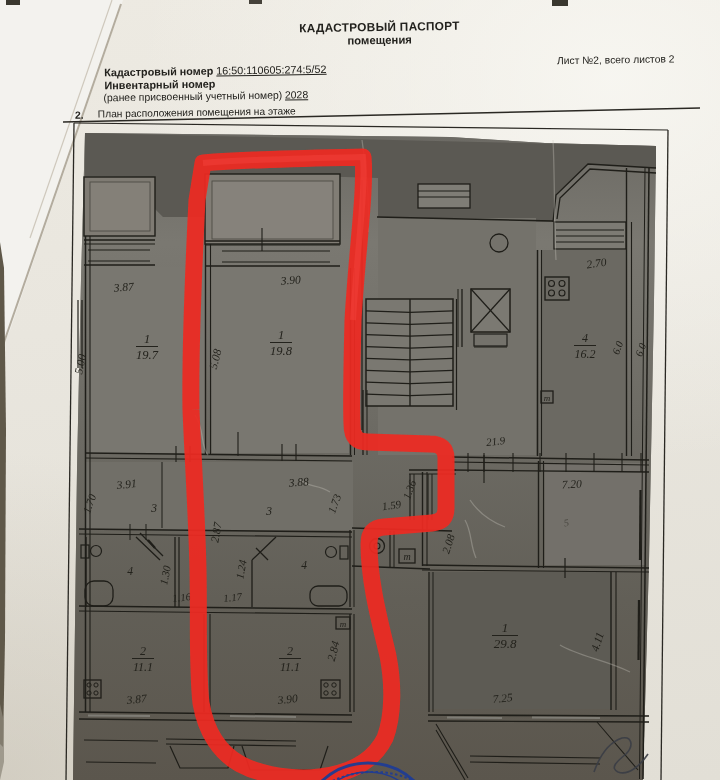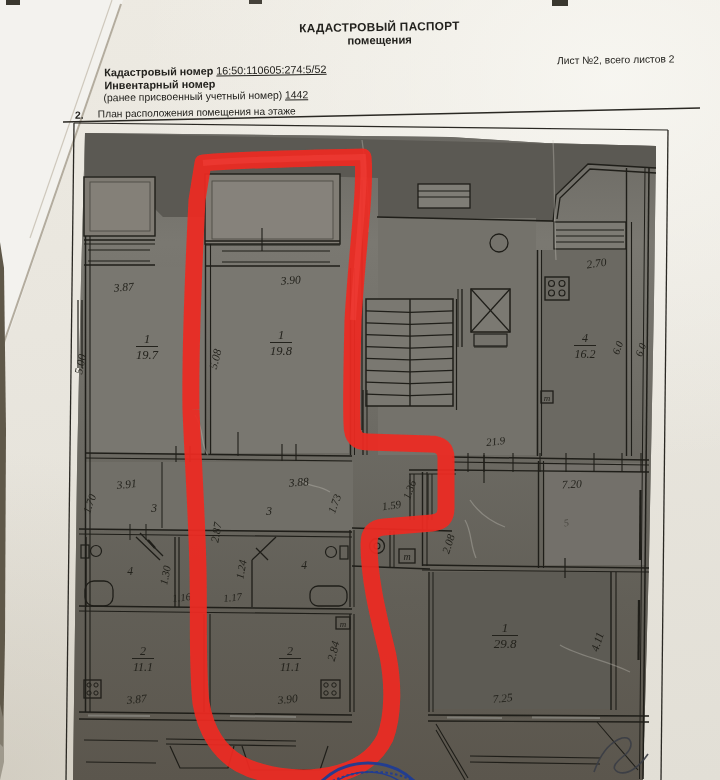--- a/index.html
+++ b/index.html
@@ -32,21 +32,21 @@
 <div class="hdr" style="left:0;top:0;width:720px;transform:rotate(-0.9deg);transform-origin:380px 60px;">
 
   <div class="b" style="position:absolute;left:230px;top:20px;width:300px;text-align:center;font-size:11.8px;letter-spacing:.3px;">КАДАСТРОВЫЙ ПАСПОРТ</div>
 
   <div class="b" style="position:absolute;left:230px;top:34px;width:300px;text-align:center;font-size:11.3px;">помещения</div>
 
   <div style="position:absolute;left:104px;top:62px;font-size:10.8px;"><span class="b">Кадастровый номер </span><span class="u">16:50:110605:274:5/52</span></div>
 
   <div class="b" style="position:absolute;left:104px;top:75px;font-size:10.9px;">Инвентарный номер</div>
 
-  <div style="position:absolute;left:103px;top:88px;font-size:10.4px;">(ранее присвоенный учетный номер) <span class="u">1442</span></div>
+  <div style="position:absolute;left:103px;top:88px;font-size:10.4px;">(ранее присвоенный учетный номер) <span class="u">2028</span></div>
 
   <div style="position:absolute;left:557px;top:58px;font-size:10.3px;">Лист №2, всего листов 2</div>
 
   <div class="b" style="position:absolute;left:74px;top:104px;font-size:10.5px;">2.</div>
   <div style="position:absolute;left:97px;top:104px;font-size:10.2px;">План расположения помещения на этаже</div>
 </div>
 <svg width="720" height="780" viewBox="0 0 720 780" style="position:absolute;left:0;top:0;" xmlns="http://www.w3.org/2000/svg">
 <defs>
  <filter id="rough" x="-20%" y="-20%" width="140%" height="140%">
    <feTurbulence type="fractalNoise" baseFrequency="0.9" numOctaves="2" result="n"></feTurbulence>

